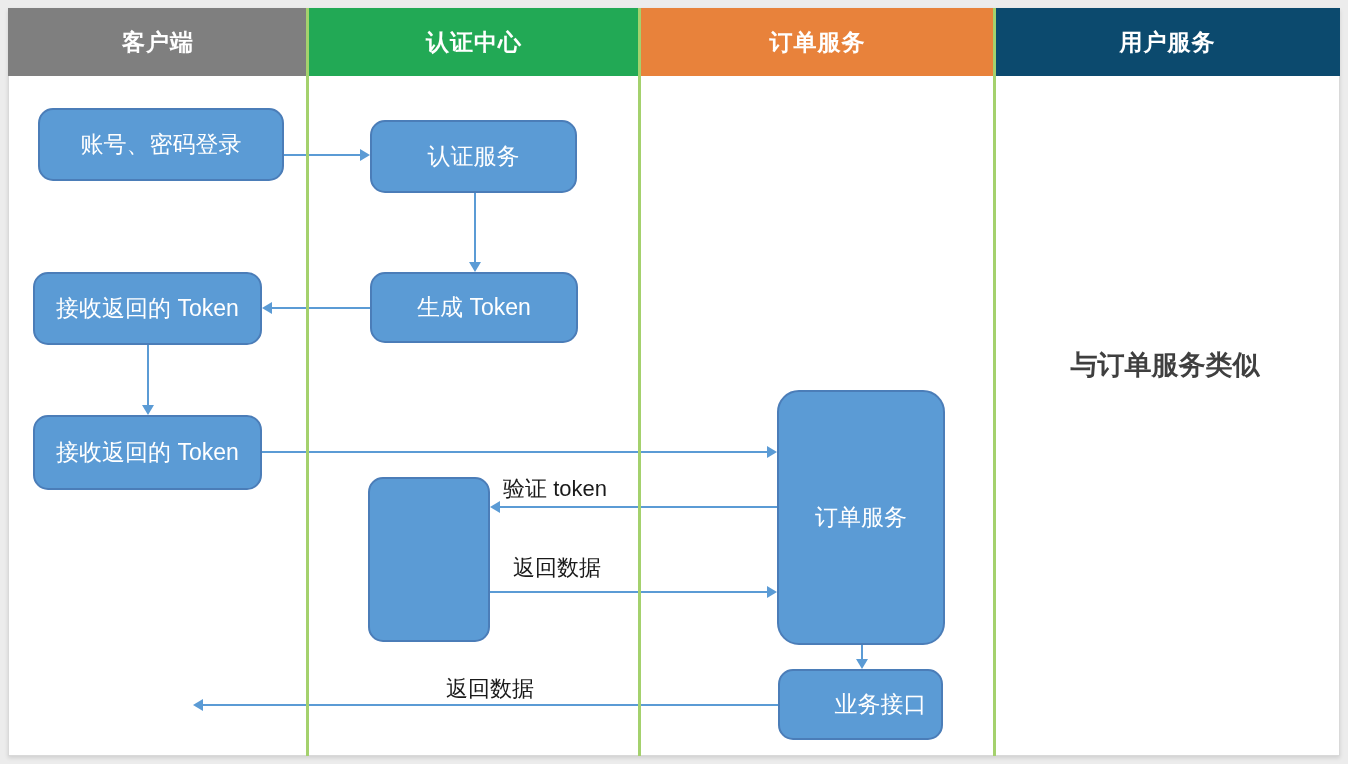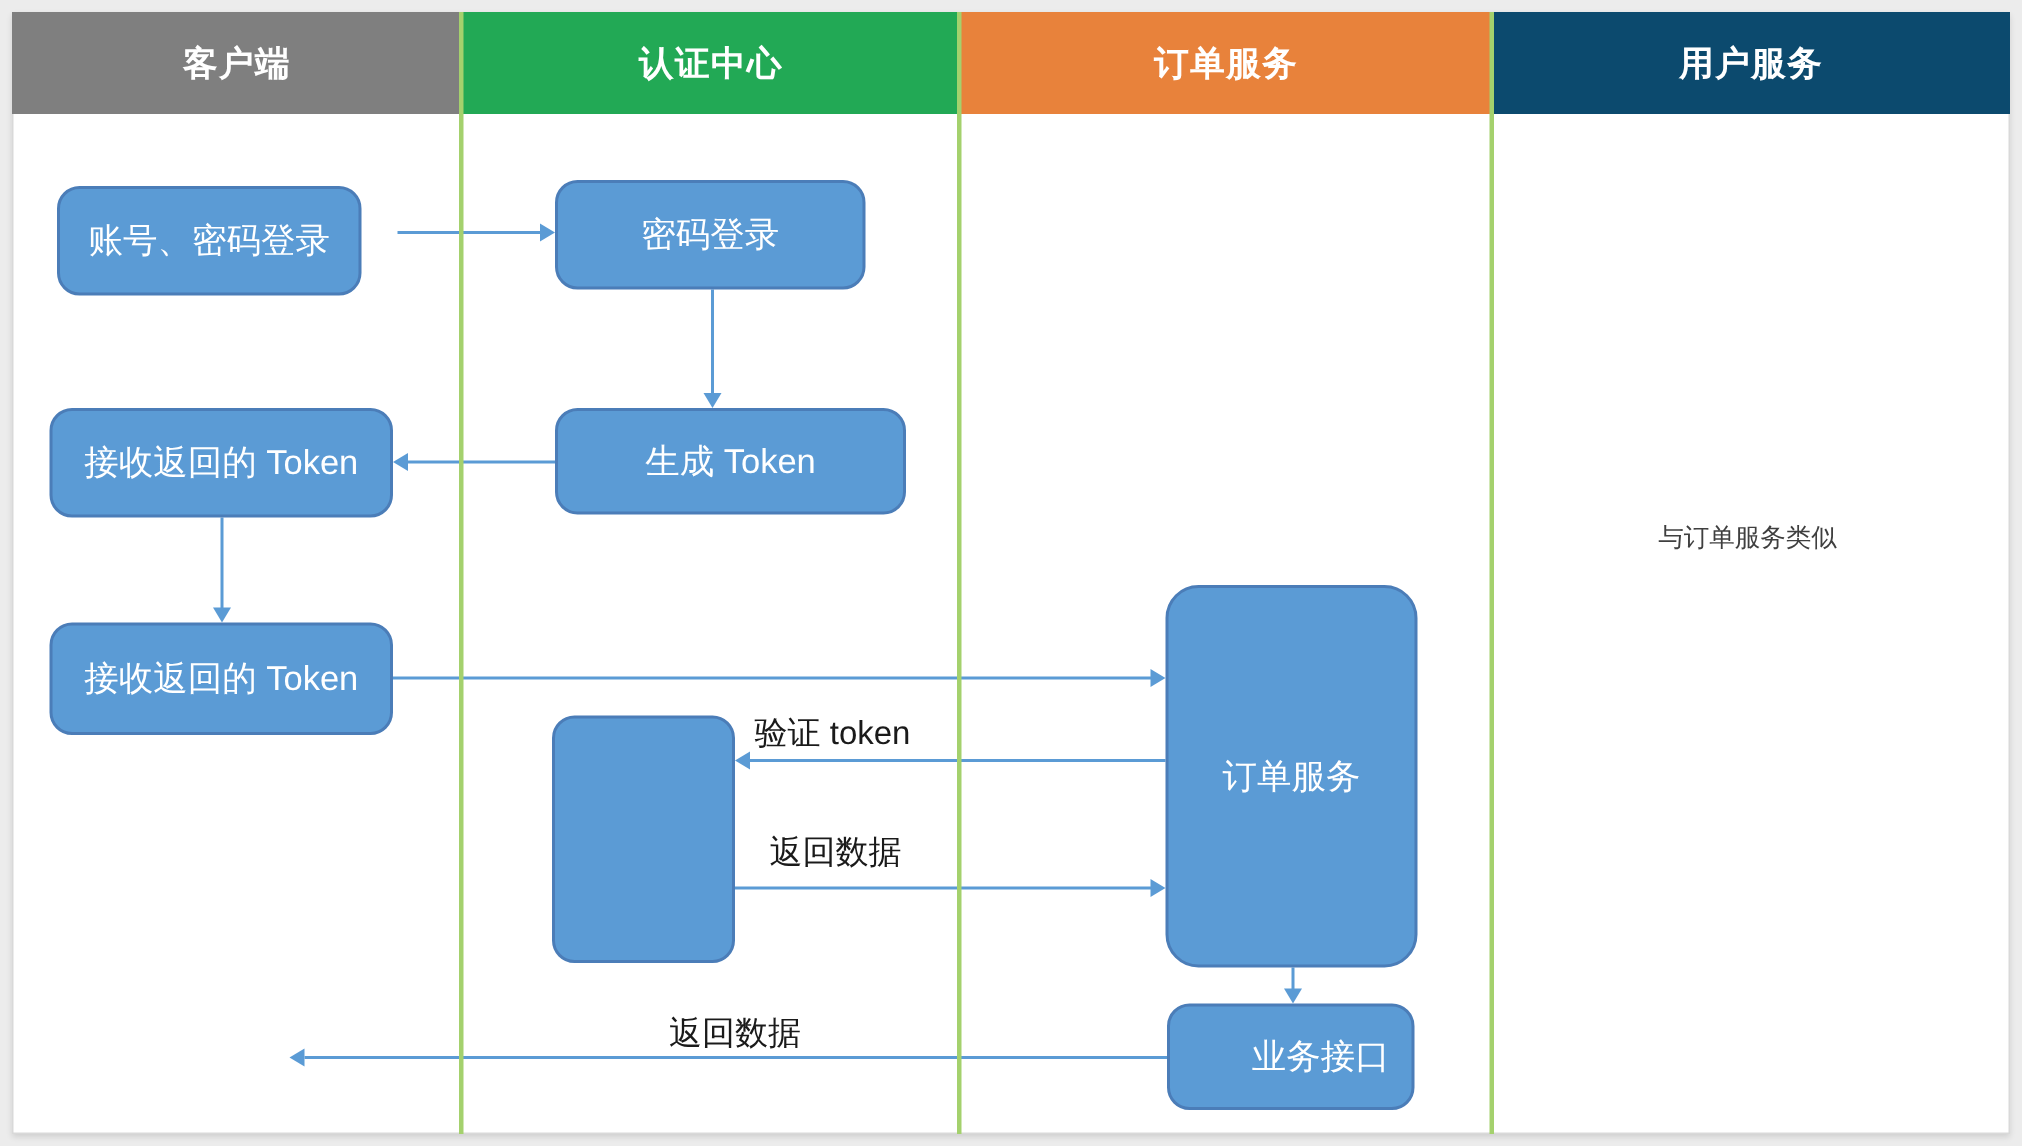--- a/index.html
+++ b/index.html
@@ -25,23 +25,23 @@
   #hdr-user{left:995px;width:345px;background:#0c4a6e;}
   
   .lane-line{position:absolute;top:8px;height:748px;width:3px;background:#a4d16d;z-index:4;}
   #line-1{left:306px;} #line-2{left:638px;} #line-3{left:993px;}
   
   .node{
     position:absolute;background:#5b9bd5;border:2px solid #4b7db8;border-radius:15px;
     box-sizing:border-box;display:flex;align-items:center;justify-content:center;
     color:#ffffff;font-size:23px;font-weight:500;z-index:5;white-space:nowrap;
   }
-  #b-login{left:38px;top:124px;width:203px;height:73px;}
+  #b-login{left:38px;top:108px;width:246px;height:73px;}
   #b-authsvc{left:370px;top:120px;width:207px;height:73px;}
-  #b-gentoken{left:370px;top:272px;width:234px;height:71px;}
+  #b-gentoken{left:370px;top:272px;width:208px;height:71px;}
   #b-recv1{left:33px;top:272px;width:229px;height:73px;}
   #b-recv2{left:33px;top:415px;width:229px;height:75px;}
   #b-validator{left:368px;top:477px;width:122px;height:165px;}
   #b-ordersvc{left:777px;top:390px;width:168px;height:255px;border-radius:22px;}
   #b-bizapi{left:778px;top:669px;width:165px;height:71px;padding-left:40px;}
   
   .hline{position:absolute;height:2px;background:#5b9bd5;z-index:2;}
   .vline{position:absolute;width:2px;background:#5b9bd5;z-index:2;}
   .head{position:absolute;width:0;height:0;z-index:2;}
   .head.right{border-top:6px solid transparent;border-bottom:6px solid transparent;border-left:10px solid #5b9bd5;}
@@ -76,21 +76,21 @@
   #e-i-head{left:193px;top:699px;}
   
   .edge-label{
     position:absolute;width:200px;text-align:center;color:#1a1a1a;
     font-size:22px;z-index:6;white-space:nowrap;
   }
   #lbl-verify{left:455px;top:474px;}
   #lbl-validity{left:457px;top:553px;}
   #lbl-return{left:390px;top:674px;}
   .note{
-    position:absolute;color:#3f3f3f;font-size:17px;font-weight:normal;
+    position:absolute;color:#3f3f3f;font-size:27px;font-weight:bold;
     z-index:6;white-space:nowrap;text-align:center;width:250px;
   }
   #note-user{left:1040px;top:347px;}
 </style>
 </head>
 <body>
 
 <div class="page">
   <div class="canvas"></div>
 
@@ -138,20 +138,20 @@
   <div class="hline" id="e-i-line"></div>
   <div class="head left" id="e-i-head"></div>
 
   <div class="edge-label" id="lbl-verify">验证 token</div>
   <div class="edge-label" id="lbl-validity">返回数据</div>
   <div class="edge-label" id="lbl-return">返回数据</div>
 
   <div class="note" id="note-user">与订单服务类似</div>
 
   <div class="node" id="b-login">账号、密码登录</div>
-  <div class="node" id="b-authsvc">密码登录</div>
+  <div class="node" id="b-authsvc">认证服务</div>
   <div class="node" id="b-gentoken">生成 Token</div>
   <div class="node" id="b-recv1">接收返回的 Token</div>
   <div class="node" id="b-recv2">接收返回的 Token</div>
   <div class="node" id="b-validator"></div>
   <div class="node" id="b-ordersvc">订单服务</div>
   <div class="node" id="b-bizapi">业务接口</div>
 </div>
 
 </body></html>

